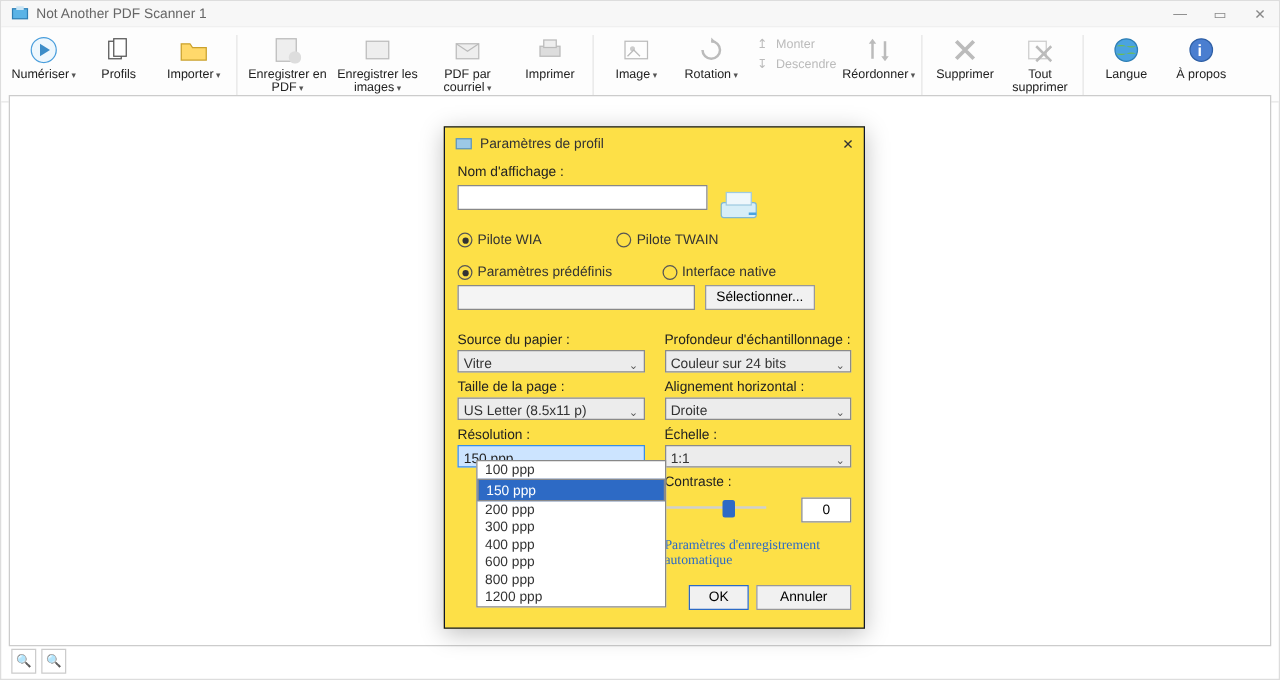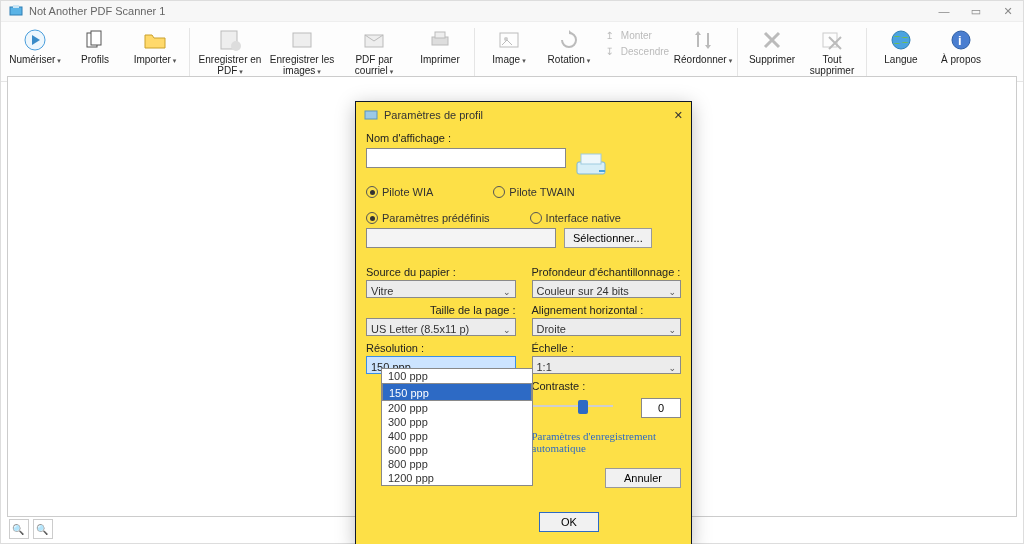--- a/index.html
+++ b/index.html
@@ -274,21 +274,21 @@
         <button class="btn">Sélectionner...</button>
       </div>
 
       <div class="twocol">
         <div class="col">
           <div class="lbl">Source du papier :</div>
           <div class="sel">
               <span>Vitre</span>
               <span class="caret">⌄</span>
             </div>
-          <div class="lbl" style="margin-top:4px;text-align:right;">Taille de la page :</div>
+          <div class="lbl" style="margin-top:4px;">Taille de la page :</div>
           <div class="sel">
               <span>US Letter (8.5x11 p)</span>
               <span class="caret">⌄</span>
             </div>
           <div class="lbl" style="margin-top:4px;">Résolution :</div>
           <div class="sel open">
               <span>150 ppp</span>
               <span class="caret">⌄</span>
             </div>
         </div>
@@ -314,21 +314,21 @@
               <div class="track"></div>
                 <div class="thumb"></div>
             </div>
             <input class="numbox" value="0" style="">
           </div>
           <div style="margin-top:6px;"><a class="linklike">Paramètres d'enregistrement automatique</a></div>
         </div>
       </div>
 
       <div class="row" style="justify-content:flex-end; margin-top:14px; gap:6px;">
-        <button class="btn primary" style="width:60px;margin-top:44px;">OK</button>
+        <button class="btn primary" style="width:48px;">OK</button>
         <button class="btn" style="width:76px;">Annuler</button>
       </div>
     </div>
   </div>
 
   <div class="dropdown">
     <div class="opt">100 ppp</div>
     <div class="opt sel">150 ppp</div>
     <div class="opt">200 ppp</div>
     <div class="opt">300 ppp</div>

